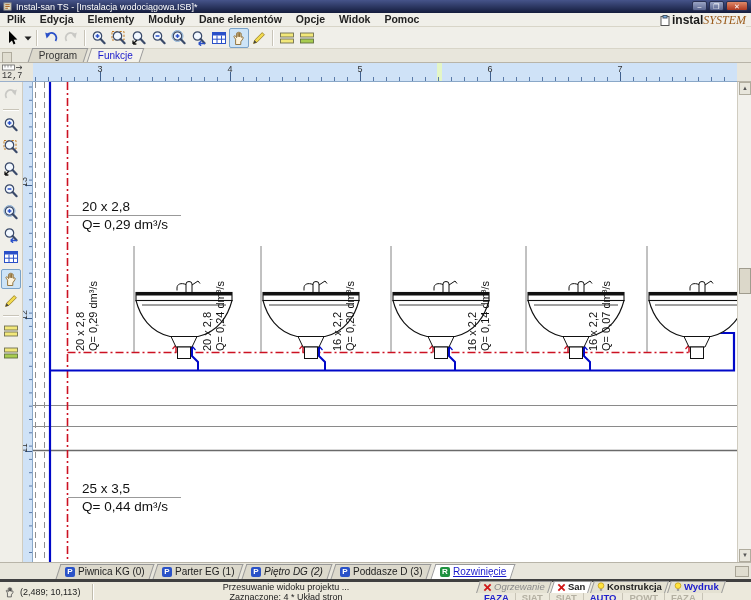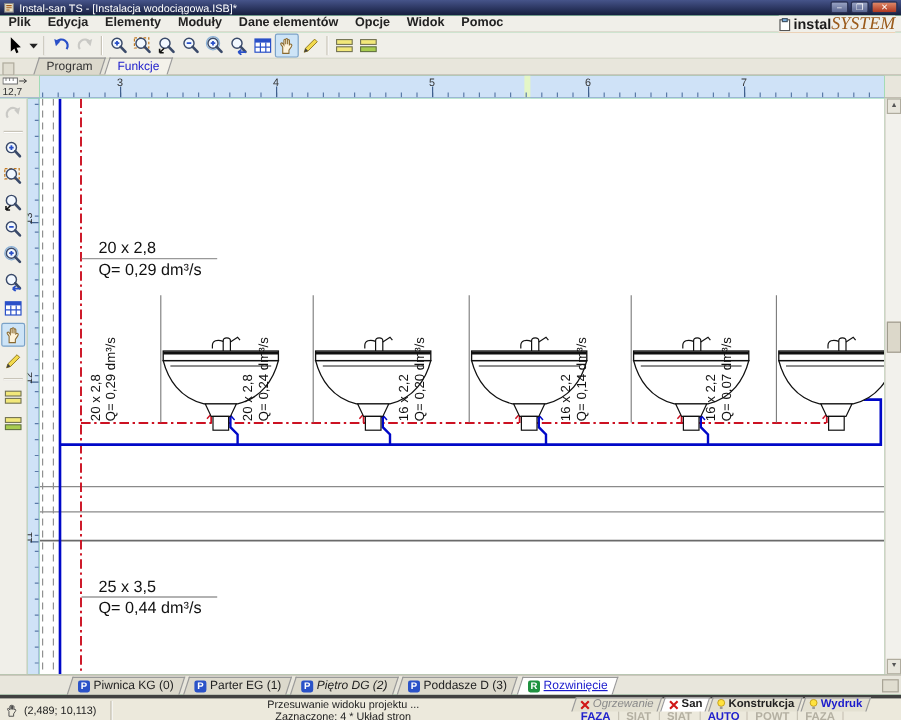--- a/index.html
+++ b/index.html
@@ -1,34 +1,34 @@
 <!DOCTYPE html>
 <html><head>
 <meta charset="utf-8">
 <style>
   html,body{margin:0;padding:0;background:#777;}
-  #app{position:relative;width:751px;height:600px;background:#22c55e;overflow:hidden;
+  #app{position:relative;width:751px;height:600px;background:#ffffff;overflow:hidden;
        font-family:"Liberation Sans",sans-serif;-webkit-font-smoothing:antialiased;}
   .abs{position:absolute;}
   
   #titlebar{left:0;top:0;width:751px;height:13px;background:linear-gradient(#46548a,#141c3c);
             color:#fff;font-size:9px;display:flex;align-items:center;}
   #title-icon{width:9px;height:9px;margin:0 4px 0 3px;}
   #win-buttons{position:absolute;right:3px;top:1px;display:flex;gap:2px;}
   .winbtn{width:15px;height:10px;font-size:7px;line-height:9px;text-align:center;color:#fff;
           background:linear-gradient(#9aa4c4,#5a6690);border:1px solid #2a3152;border-radius:2px;box-sizing:border-box;}
   .winbtn.close{background:linear-gradient(#e08a6a,#b03820);width:22px;}
   
   #menubar{left:0;top:13px;width:751px;height:14px;background:#f0efe9;border-bottom:1px solid #d8d5c8;
            display:flex;align-items:center;font-size:10.5px;color:#222;box-sizing:border-box;}
   .menu-item{padding:0 7px;line-height:13px;}
   #logo{position:absolute;right:5px;top:0px;height:14px;display:flex;align-items:center;
         border-bottom:2px solid #e07818;padding-bottom:0px;background:#f0efe9;margin-left:26px;}
   #logo .l1{font-weight:bold;font-size:12px;color:#1a1a1a;letter-spacing:0px;}
-  #logo .l2{font-style:italic;font-size:15px;color:#9a5a1a;font-family:"Liberation Serif",serif;}
+  #logo .l2{font-style:italic;font-size:12px;color:#9a5a1a;font-family:"Liberation Serif",serif;}
   #logo-icon{width:10px;height:11px;margin-right:2px;}
   
   #toolbar{left:0;top:27px;width:751px;height:22px;background:#f0efe9;border-bottom:1px solid #d8d5c8;
            display:flex;align-items:center;box-sizing:border-box;padding-left:2px;}
   .tbtn{width:20px;height:20px;display:flex;align-items:center;justify-content:center;border:1px solid transparent;box-sizing:border-box;}
   .tbtn.narrow{width:11px;}
   .tbtn svg{display:block;}
   .tbtn.pressed{background:#cde4f7;border:1px solid #7aa2c8;border-radius:2px;}
   .tbtn.disabled{filter:grayscale(1) opacity(.45);}
   .tsep{width:1px;height:16px;background:#c8c4b8;margin:0 3px;border-right:1px solid #fff;}
@@ -36,21 +36,21 @@
   #tabrow{left:0;top:49px;width:751px;height:14px;background:#e8e6dc;border-bottom:1px solid #b8b4a8;
           display:flex;align-items:flex-end;box-sizing:border-box;padding-left:30px;font-size:10px;}
   .vtab{transform:skewX(-18deg);border:1px solid #999;border-bottom:none;background:#dcd9cc;
         margin-right:3px;height:13px;}
   .vtab>span{display:inline-block;transform:skewX(18deg);padding:0 8px;line-height:13px;color:#333;}
   .vtab.active{background:#f4f2ea;}
   .vtab.active>span{color:#1a1acc;}
   #dock-grip{position:absolute;left:2px;top:52px;width:8px;height:9px;border:1px solid #b0ac9e;background:#e0ddd0;}
   
   #ruler-corner{left:0;top:63px;width:33px;height:19px;background:#e8e6dc;border-bottom:1px solid #9ab0cc;
-                box-sizing:border-box;font-size:8.5px;color:#333;padding-left:2px;}
+                box-sizing:border-box;font-size:8.5px;color:#333;padding-left:2px;font-family:Liberation Mono, monospace;}
   #hruler{left:33px;top:63px;width:704px;height:19px;}
   #ruler-tr{left:737px;top:63px;width:14px;height:19px;background:#e8e6dc;border-bottom:1px solid #b8b4a8;box-sizing:border-box;}
   
   #main{left:0;top:82px;width:751px;height:480px;}
   #lefttools{position:absolute;left:0;top:0;width:23px;height:480px;background:#f0efe9;border-right:1px solid #d0ccc0;box-sizing:border-box;
              display:flex;flex-direction:column;align-items:center;padding-top:2px;}
   #lefttools .tbtn{margin:1px 0;}
   .vsep{height:1px;width:16px;background:#c8c4b8;margin:3px 0;border-bottom:1px solid #fff;}
   #vruler{position:absolute;left:23px;top:0;width:10px;height:480px;}
   #canvas{position:absolute;left:33px;top:0;width:704px;height:480px;background:#fff;overflow:hidden;}

